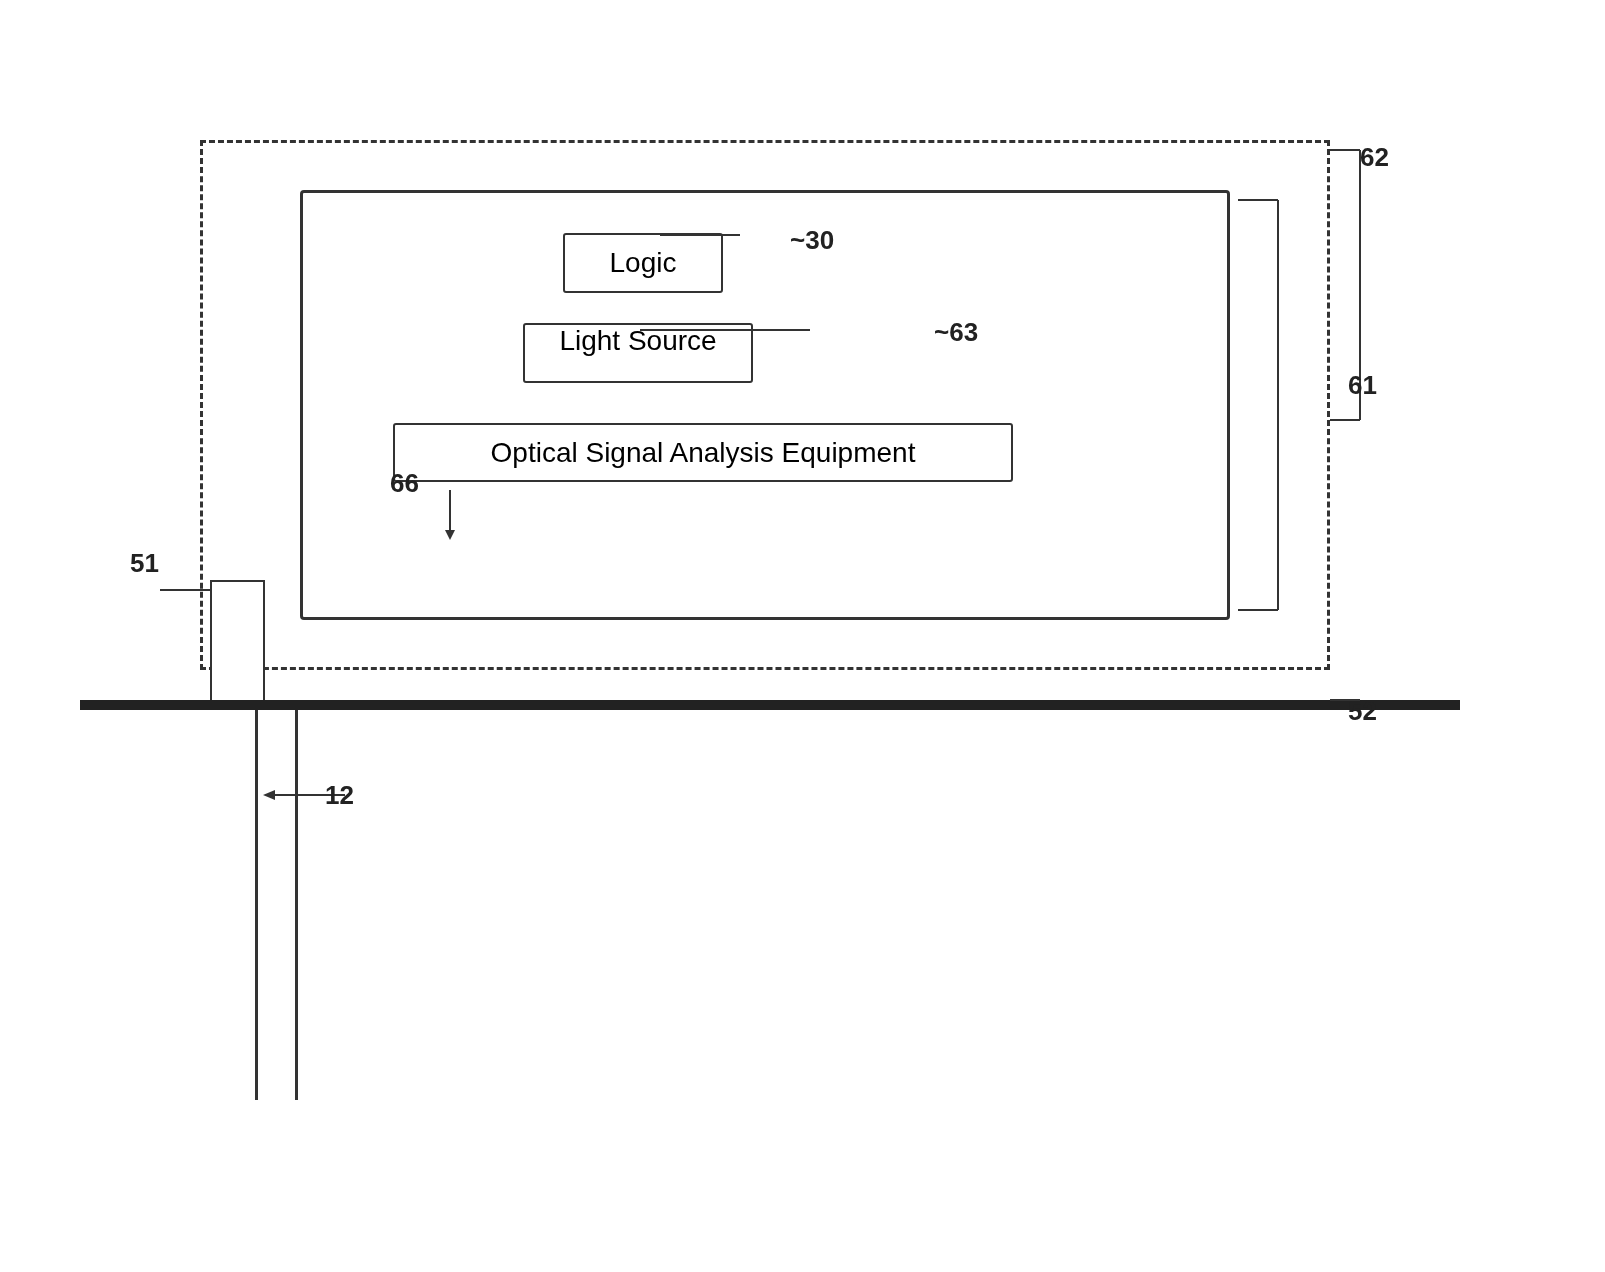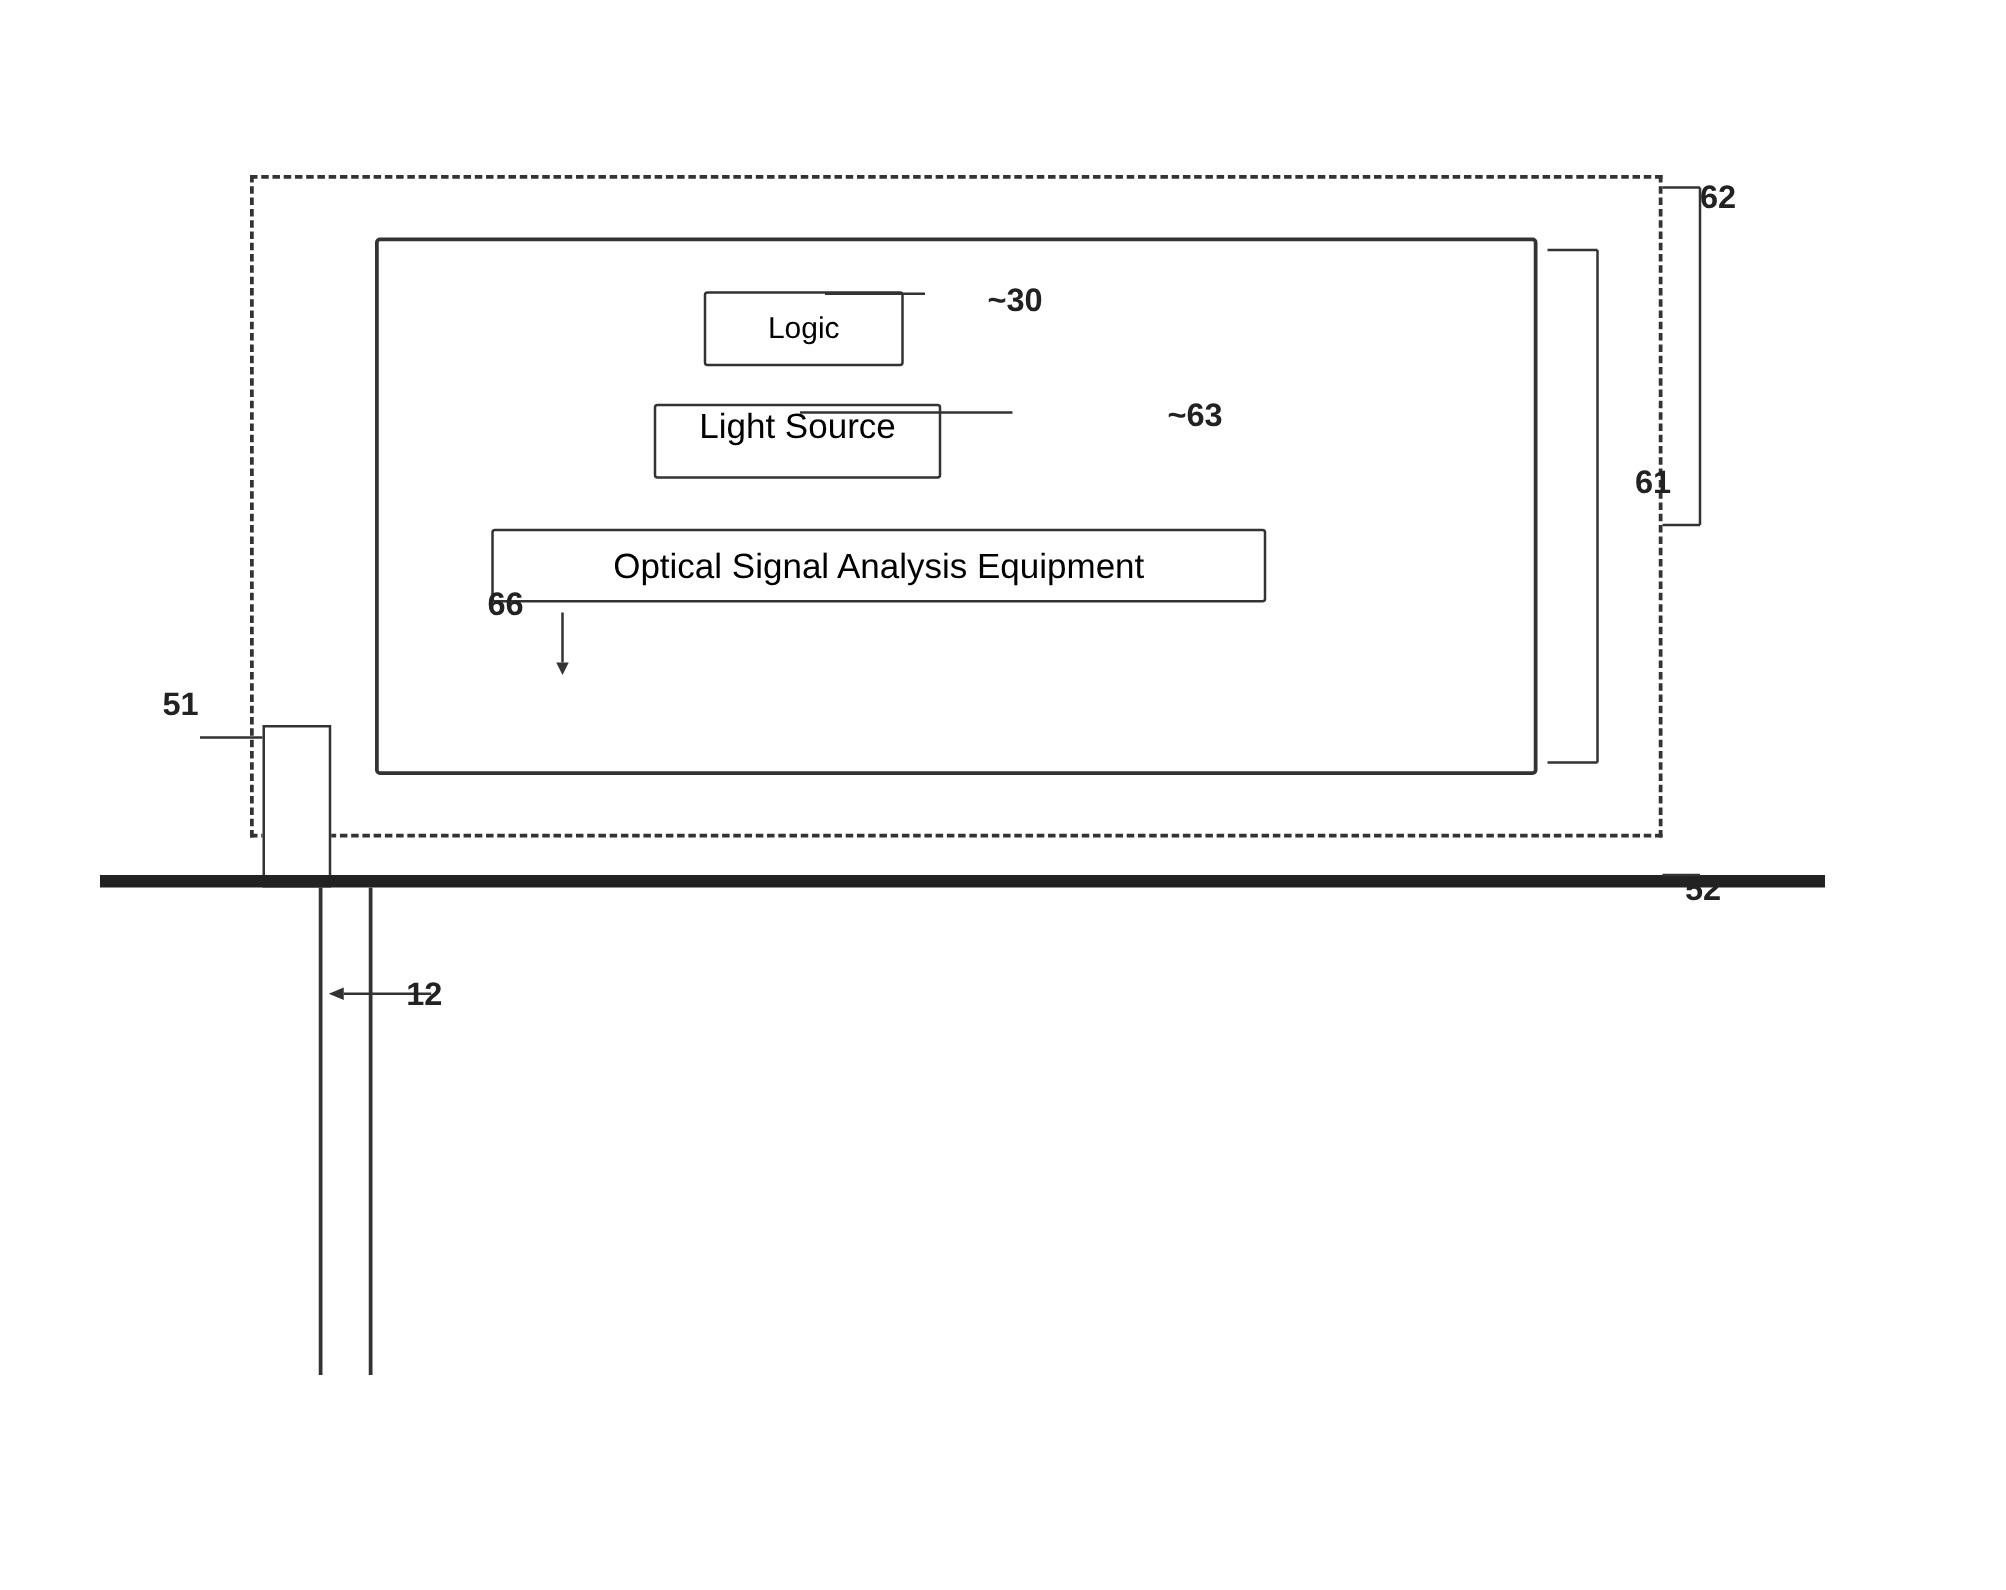--- a/index.html
+++ b/index.html
@@ -50,21 +50,21 @@
       height: 60px;
       border: 2px solid #333;
       border-radius: 3px;
       display: flex;
       align-items: center;
       justify-content: center;
       background: #fff;
     }
 
     .logic-box span {
-      font-size: 24px;
+      font-size: 28px;
       font-weight: normal;
     }
 
     
     .light-source-box {
       position: absolute;
       top: 130px;
       left: 220px;
       width: 230px;
       height: 60px;
@@ -111,21 +111,21 @@
 
     
     .label-62 {
       top: 62px;
       left: 1280px;
     }
 
     
     .label-61 {
       top: 290px;
-      left: 1228px;
+      left: 1268px;
     }
 
     
     .label-65 {
       top: 145px;
       left: 710px;
     }
 
     
     .label-63 {

